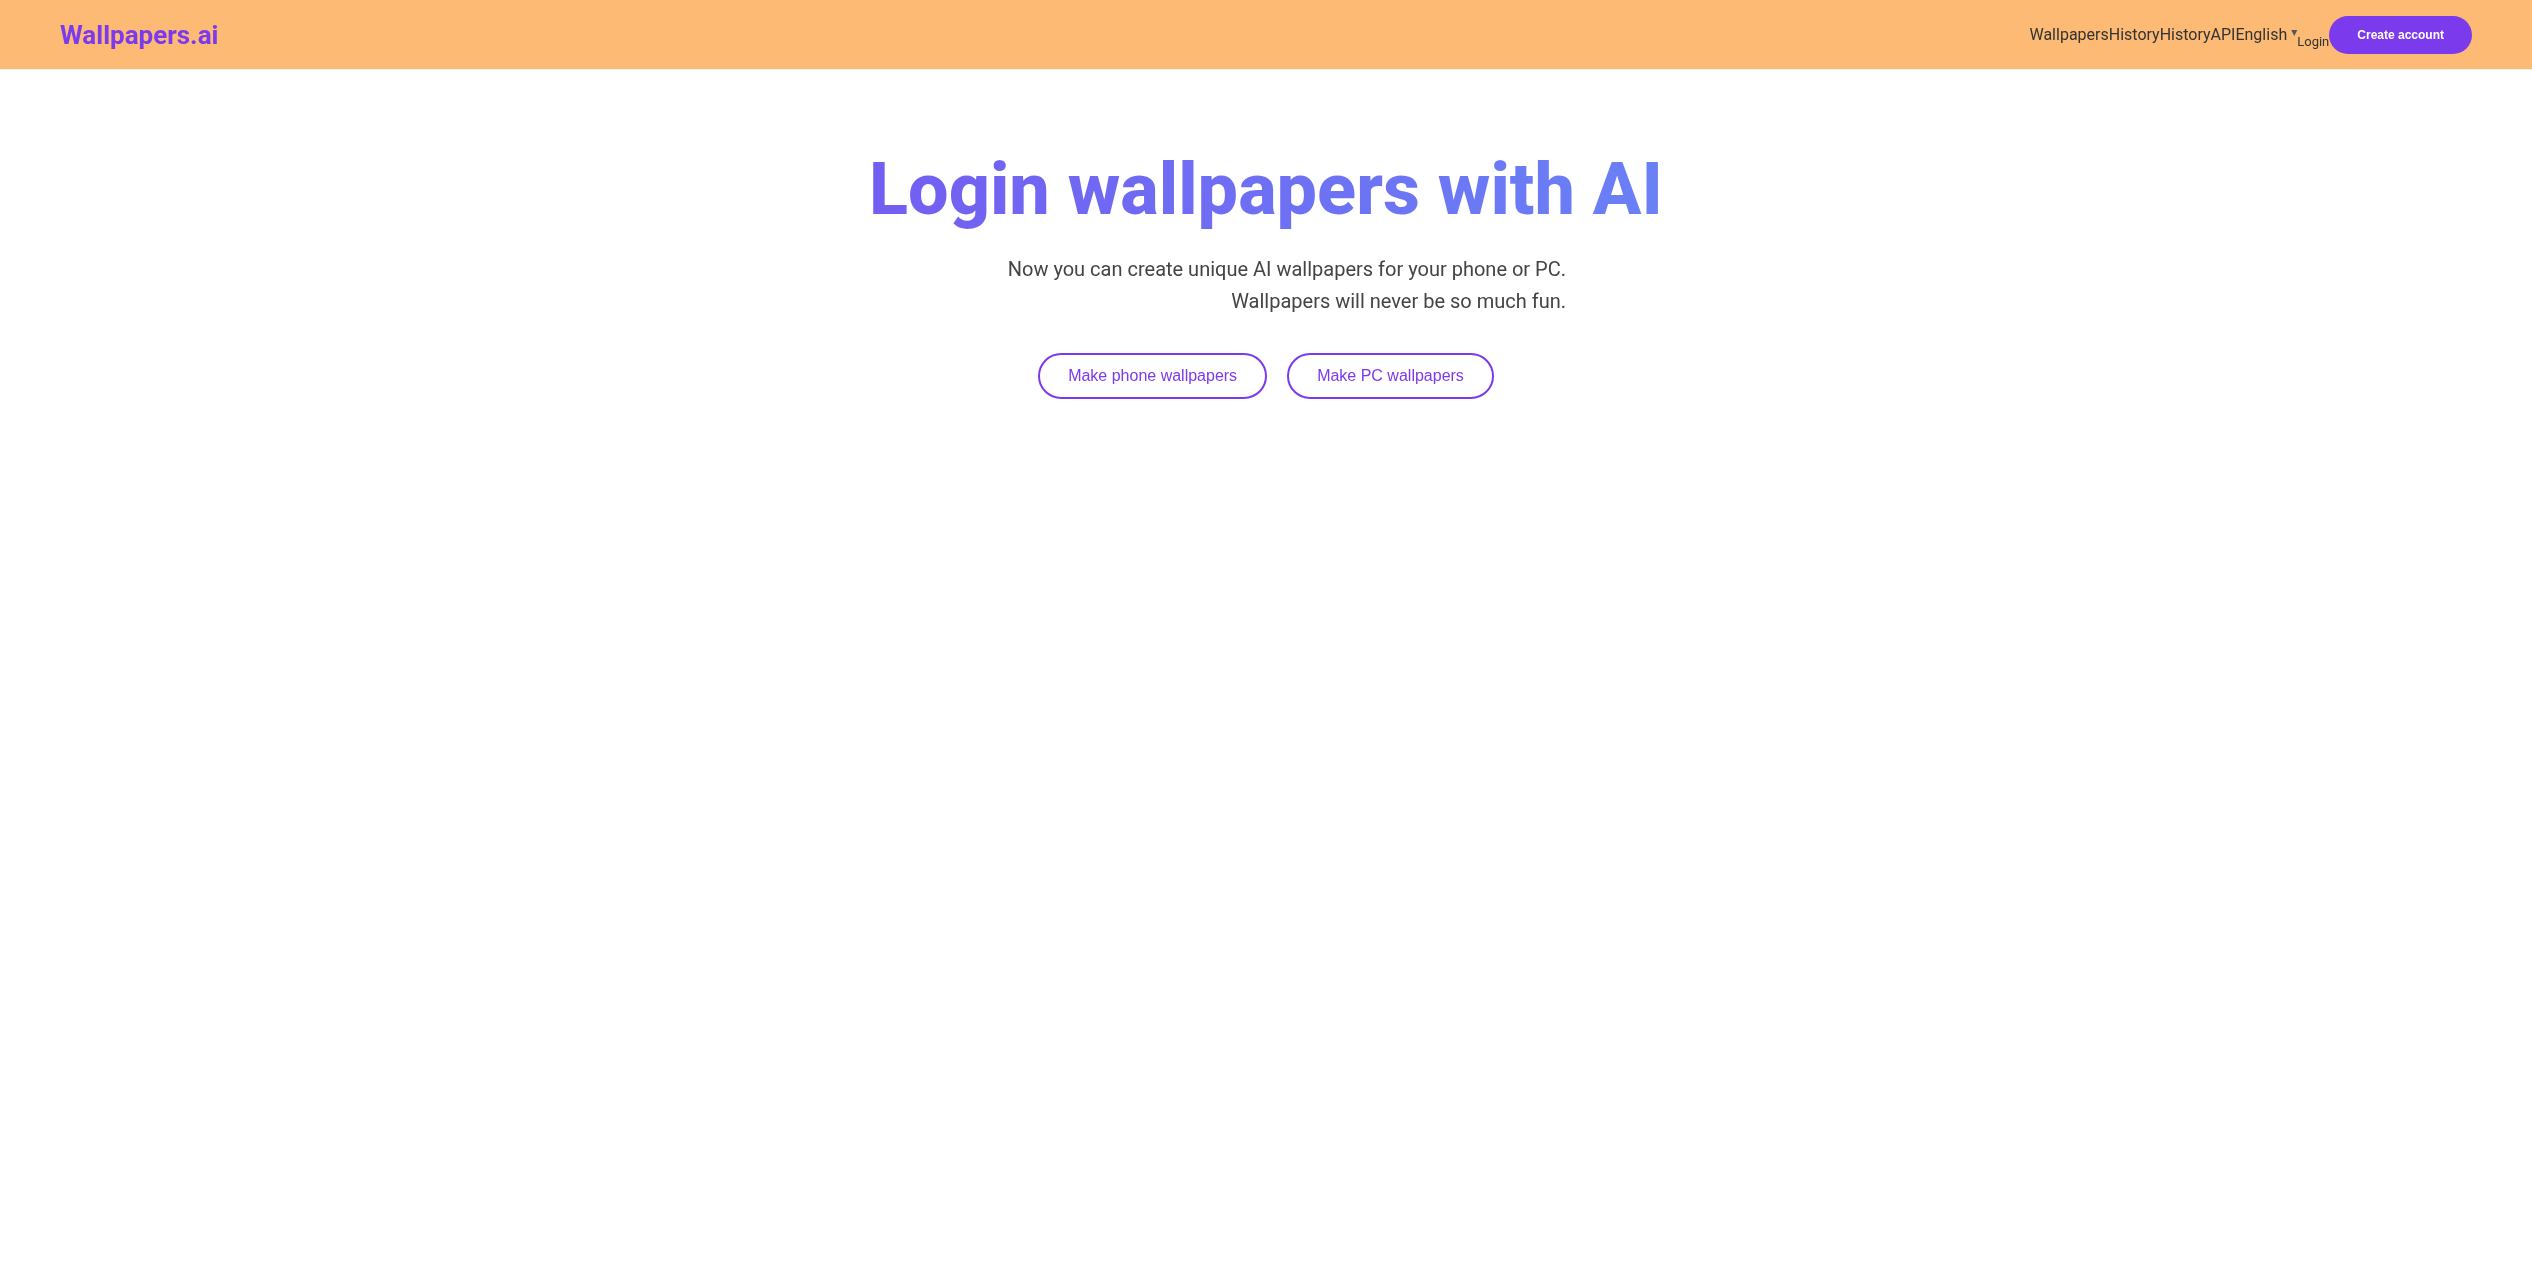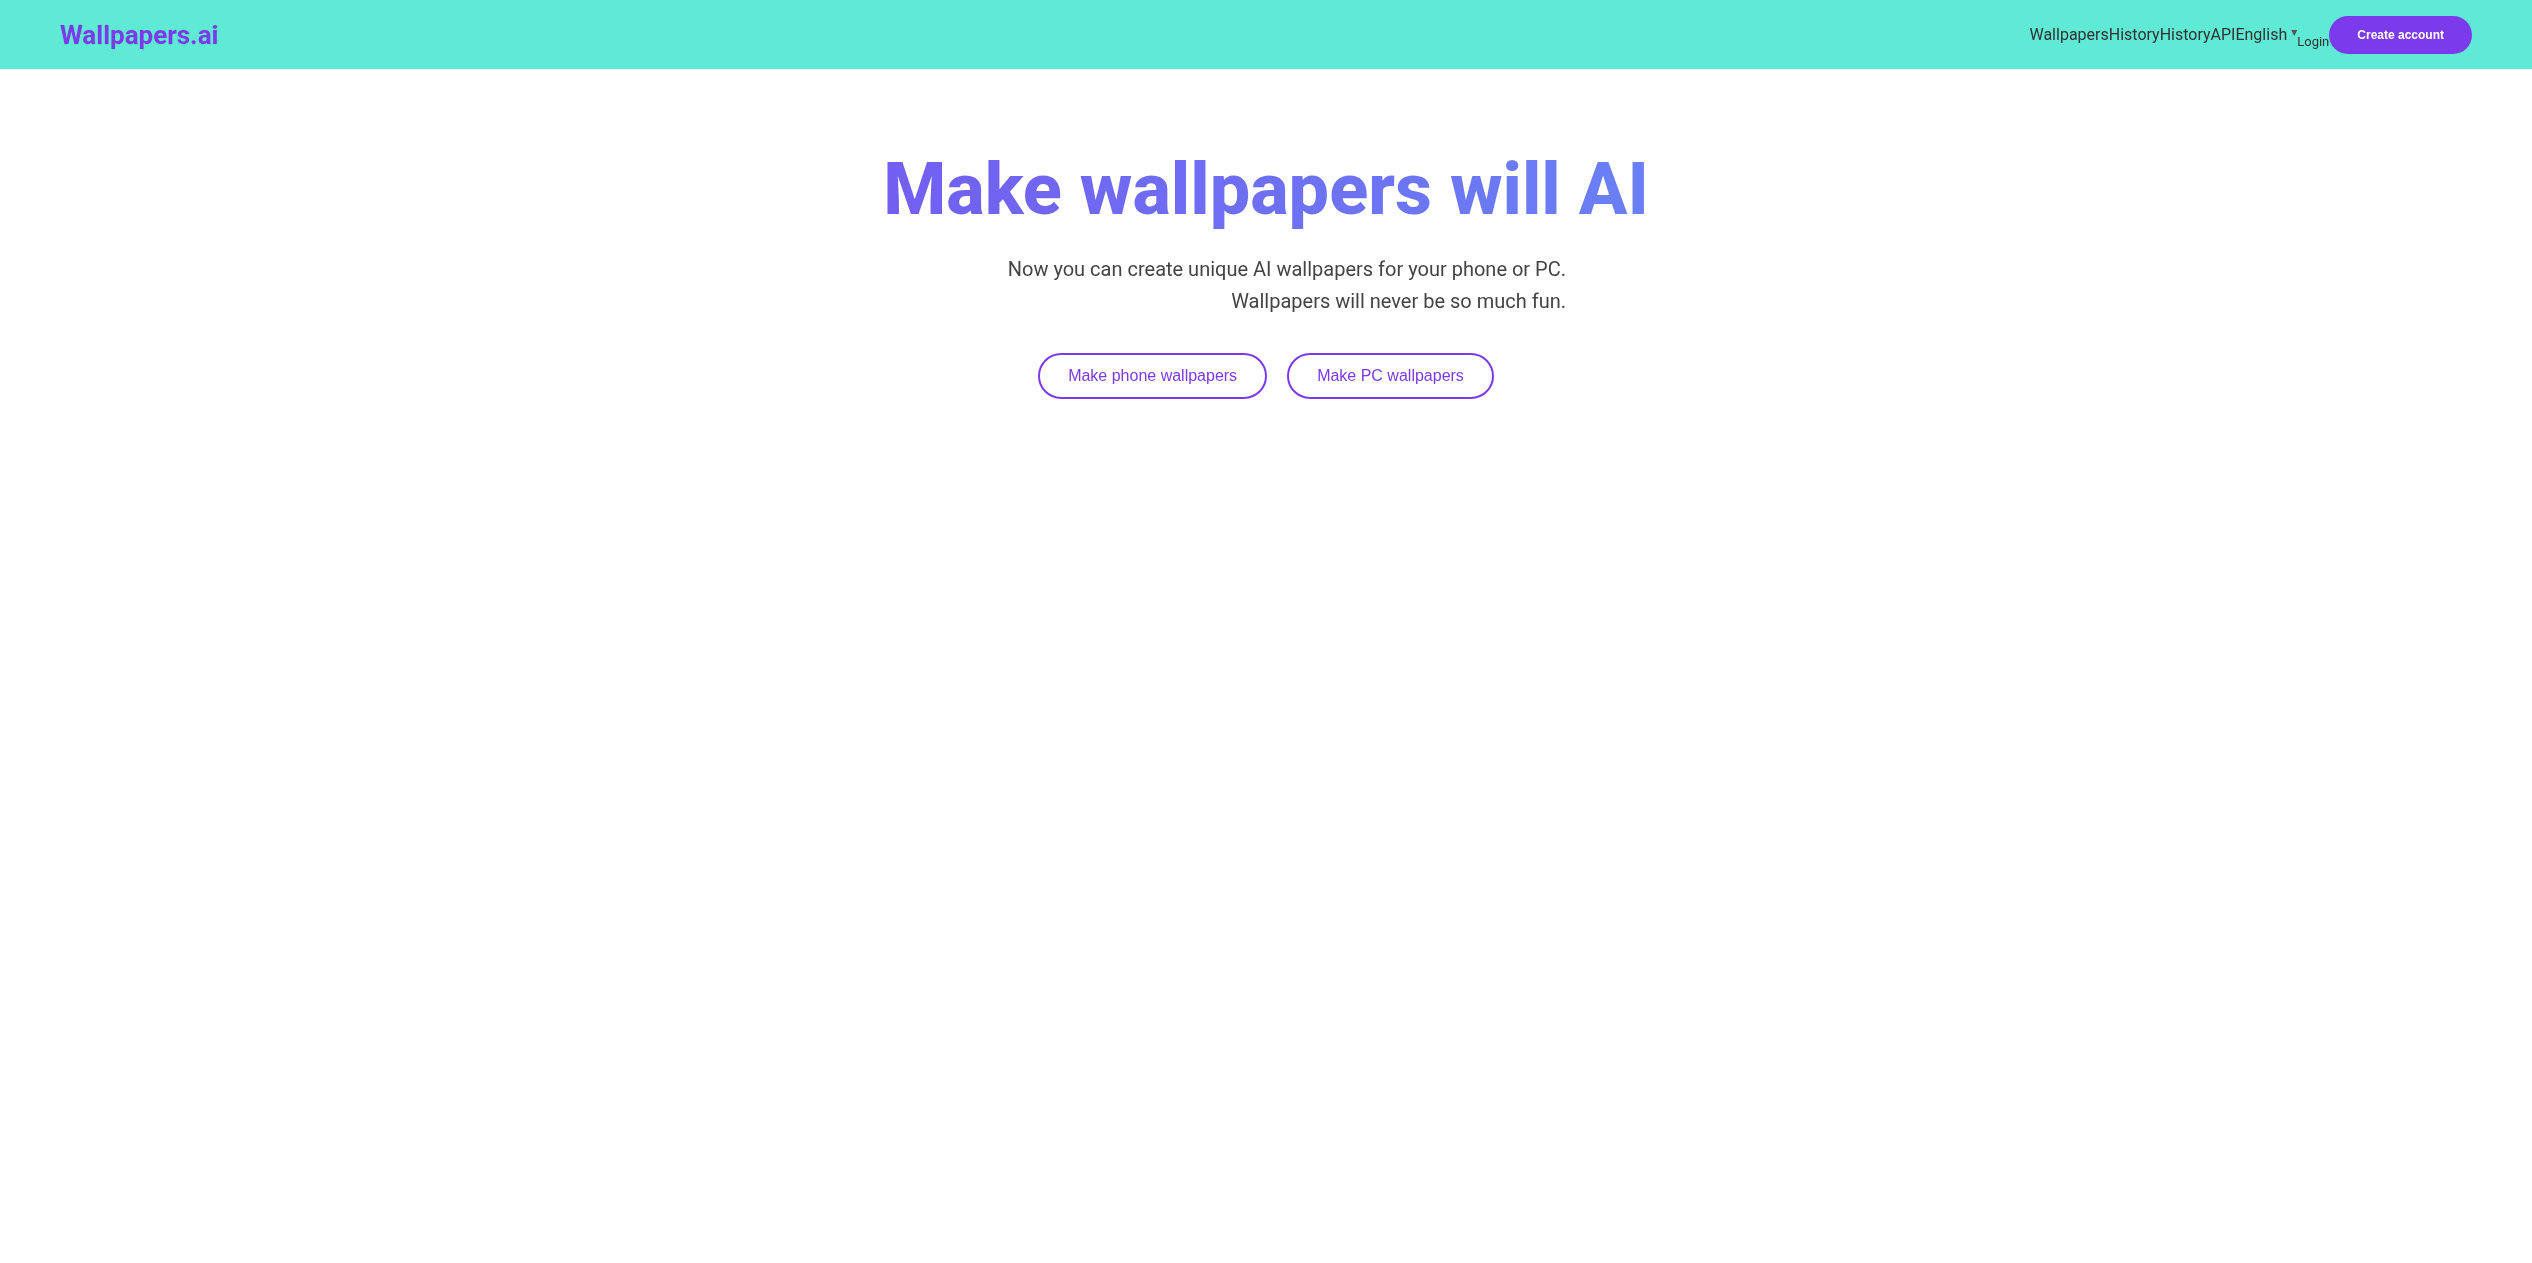--- a/index.html
+++ b/index.html
@@ -6,21 +6,21 @@
     body { font-family: -apple-system, BlinkMacSystemFont, 'Segoe UI', Roboto, sans-serif; background: #fff; color: #222; }
 
     
     nav {
       display: flex;
       align-items: center;
       justify-content: space-between;
       padding: 0 60px;
       height: 70px;
       border-bottom: 1px solid #f0f0f0;
-      background: #5eead4;
+      background: #fdba74;
     }
     .nav-logo {
       font-size: 26px;
       font-weight: 700;
       color: #7c3aed;
       text-decoration: none;
       cursor: pointer;
     }
     .nav-links {
       display: flex;
@@ -160,21 +160,21 @@
       <span>English</span>
       <span class="chevron">▾</span>
     </div>
 
     <a class="nav-login">Login</a>
     <button class="nav-cta">Create account</button>
   </div>
 </nav>
 
 <section class="hero">
-  <h1 class="hero-title">Make wallpapers will AI</h1>
+  <h1 class="hero-title">Login wallpapers with AI</h1>
   <p class="hero-subtitle">Now you can create unique AI wallpapers for your phone or PC. Wallpapers will never be so much fun.</p>
   <div class="hero-buttons">
     <button class="hero-btn">Make phone wallpapers</button>
     <button class="hero-btn">Make PC wallpapers</button>
   </div>
 </section>
 
 <div class="gallery">
 
   <div class="gallery-item turtle-canvas canvas-img">

